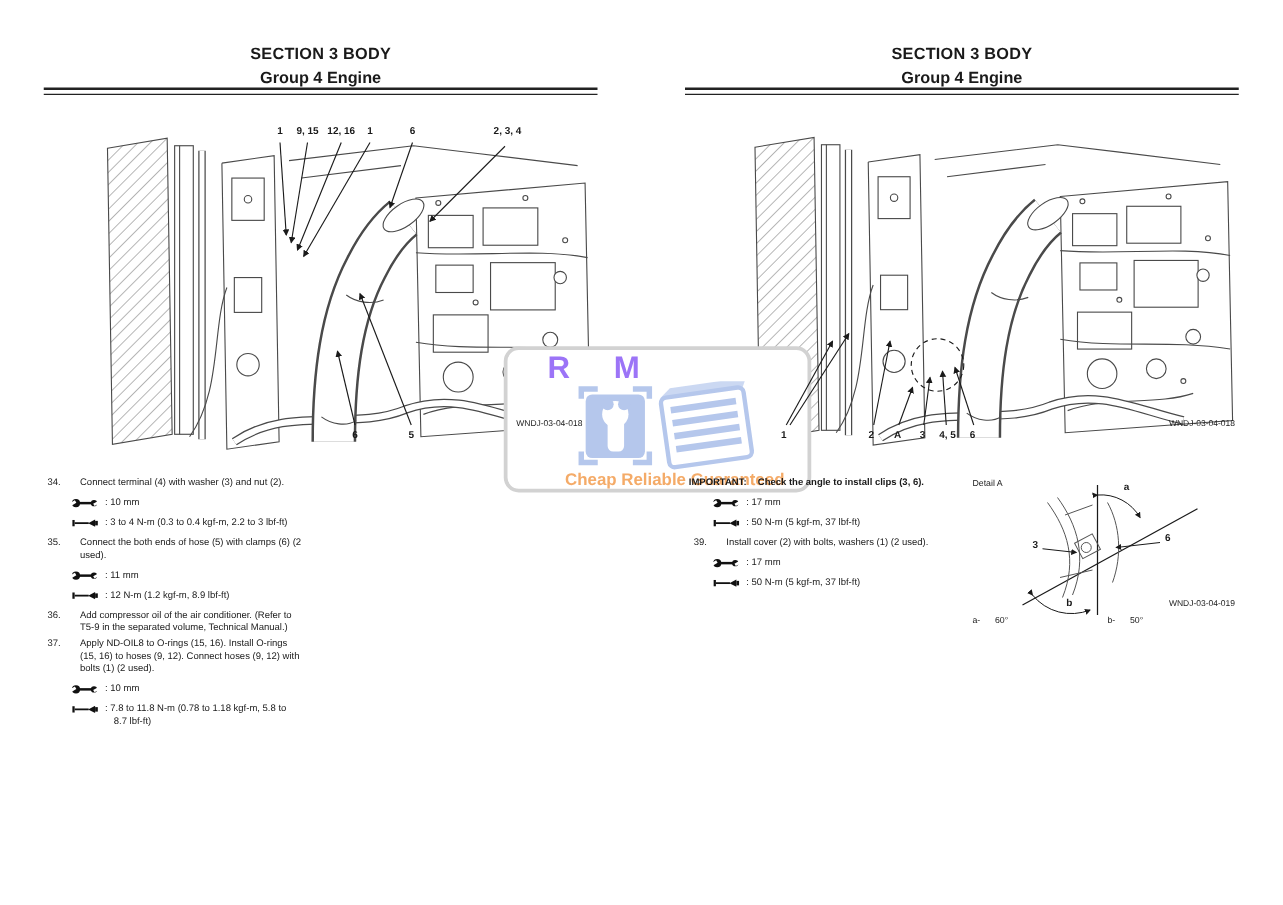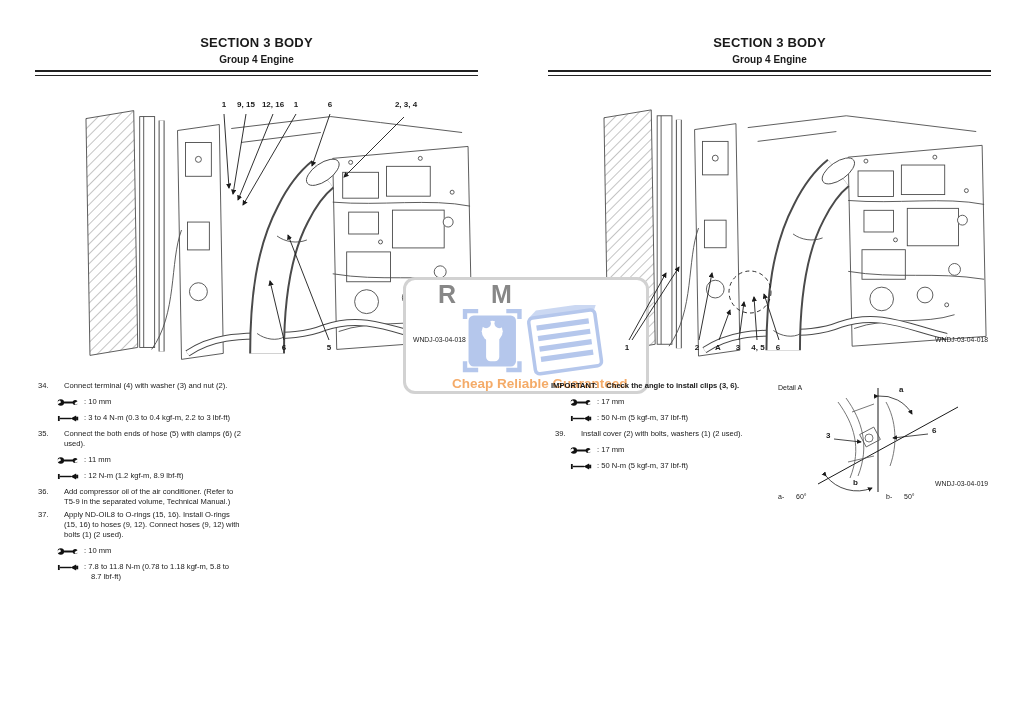--- a/index.html
+++ b/index.html
@@ -2,21 +2,21 @@
 <html><head>
 <meta charset="utf-8">
 <style>
   html,body{margin:0;padding:0;background:#ffffff;}
   .canvas{position:relative;width:1026px;height:620px;background:#fff;overflow:hidden;
           font-family:"Liberation Sans",sans-serif;color:#1a1a1a;}
   .page{position:absolute;top:0;width:513px;height:724px;}
   .hdr-title{position:absolute;top:35px;left:0;width:100%;text-align:center;
              font-size:13px;font-weight:700;letter-spacing:.2px;}
   .hdr-sub{position:absolute;top:54px;left:0;width:100%;text-align:center;
-           font-size:10px;font-weight:700;}
+           font-size:13px;font-weight:700;}
   .hdr-rule{position:absolute;top:70px;left:35px;right:35px;height:3px;
             border-top:2px solid #222;border-bottom:1px solid #222;}
   .diagram{position:absolute;z-index:1;}
   .co{position:absolute;transform:translateX(-50%);font-size:8px;font-weight:700;
       z-index:3;white-space:nowrap;}
   .figcode{position:absolute;font-size:6.8px;z-index:3;white-space:nowrap;}
   .steps{position:absolute;z-index:3;font-size:7.6px;line-height:1.32;}
   .step{display:flex;gap:12px;margin-bottom:3px;}
   .step-num{width:14px;flex:none;}
   .step-body{flex:1;}
@@ -32,21 +32,21 @@
   .footer .doc{position:absolute;left:2px;top:8px;font-size:7px;white-space:nowrap;}
   .footer .pageno{position:absolute;left:0;width:100%;top:6px;text-align:center;
                   font-size:13px;font-weight:700;}
   .detail-label{position:absolute;font-size:7px;z-index:3;white-space:nowrap;}
   .detail-co{position:absolute;font-size:8px;font-weight:700;z-index:3;}
   .angle-key{position:absolute;font-size:7px;z-index:3;}
   .overlay{position:absolute;left:0;top:0;z-index:3;pointer-events:none;}
   .wm{position:absolute;left:403px;top:277px;width:246px;height:117px;background:#fff;
       border:3px solid #d2d2d2;border-radius:12px;z-index:2;box-sizing:border-box;}
   .wm-letters{position:absolute;left:32px;top:0px;font-size:25px;font-weight:700;
-              color:#737373;letter-spacing:14px;opacity:.85;}
+              color:#8b5cf6;letter-spacing:14px;opacity:.85;}
   .wm-art{position:absolute;left:34px;top:25px;width:180px;height:72px;}
   .wm-caption{position:absolute;left:46px;top:96px;font-size:13.5px;font-weight:700;
               color:#f4a45c;white-space:nowrap;opacity:.92;}
 </style>
 </head>
 <body>
 
 <svg width="0" height="0" style="position:absolute" aria-hidden="true">
   <defs>
     <pattern id="hatch" width="7" height="7" patternUnits="userSpaceOnUse" patternTransform="rotate(45)">

